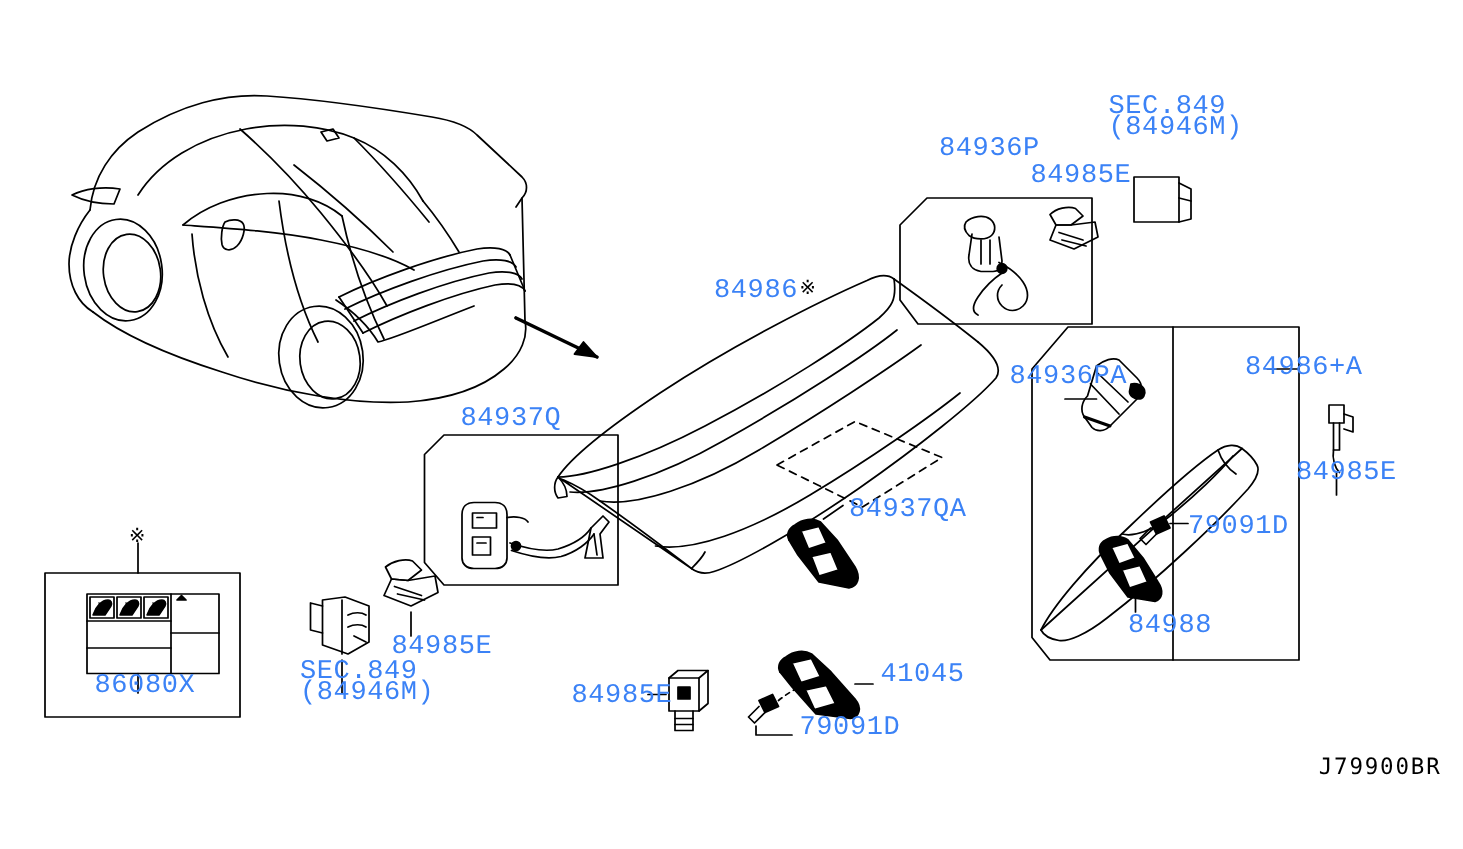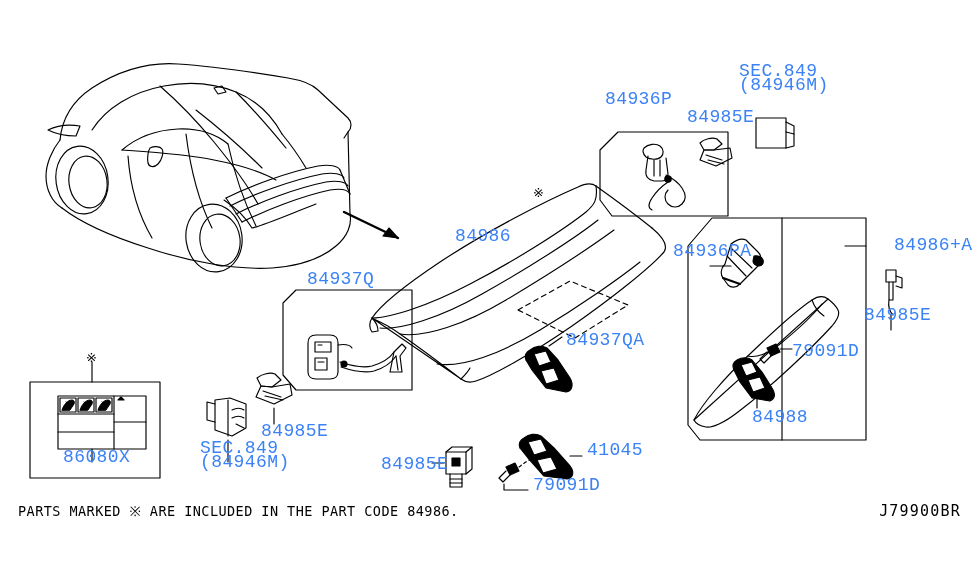--- a/index.html
+++ b/index.html
@@ -324,34 +324,34 @@
         <path d="M508,469 L516,467"></path>
         <path d="M519,467 C524,463 530,459 536,457" stroke-dasharray="3,3"></path>
       </g>
       <path d="M504,484 L504,490 L528,490"></path>
 
     </g>
   </svg>
 
   <div class="lbl" style="left:307px; top:272px;">84937Q</div>
 
-  <div class="lbl" style="left:455px; top:187px;margin-top:42px;">84986</div>
+  <div class="lbl" style="left:476px; top:187px;">84986</div>
 
   <div class="aster" style="left:533px; top:186px;">※</div>
 
-  <div class="lbl" style="left:605px; top:92px;">84936P</div>
+  <div class="lbl" style="left:626px; top:92px;">84936P</div>
 
   <div class="lbl" style="left:687px; top:110px;">84985E</div>
 
   <div class="lbl two-line" style="left:739px; top:64px;">SEC.849</div>
   <div class="lbl two-line" style="left:739px; top:78px;">(84946M)</div>
 
   <div class="lbl" style="left:673px; top:244px;">84936PA</div>
 
-  <div class="lbl" style="left:894px; top:238px;text-align:center;">84986+A</div>
+  <div class="lbl" style="left:830px; top:238px;text-align:center;">84986+A</div>
 
   <div class="lbl" style="left:864px; top:308px;">84985E</div>
 
   <div class="lbl" style="left:792px; top:344px;">79091D</div>
 
   <div class="lbl" style="left:752px; top:410px;">84988</div>
 
   <div class="lbl" style="left:566px; top:333px;">84937QA</div>
 
   <div class="lbl" style="left:587px; top:443px;">41045</div>
@@ -362,17 +362,16 @@
 
   <div class="lbl two-line" style="left:200px; top:441px;">SEC.849</div>
   <div class="lbl two-line" style="left:200px; top:455px;">(84946M)</div>
 
   <div class="aster" style="left:86px; top:351px;">※</div>
 
   <div class="lbl" style="left:63px; top:450px;">86080X</div>
 
   <div class="lbl" style="left:381px; top:457px;">84985E</div>
 
-  <div class="footnote">PARTS MARKED ※ ARE INCLUDED IN THE PART CODE 84986.</div>
 
   <div class="diagcode">J79900BR</div>
 
 </div>
 
 </body></html>

